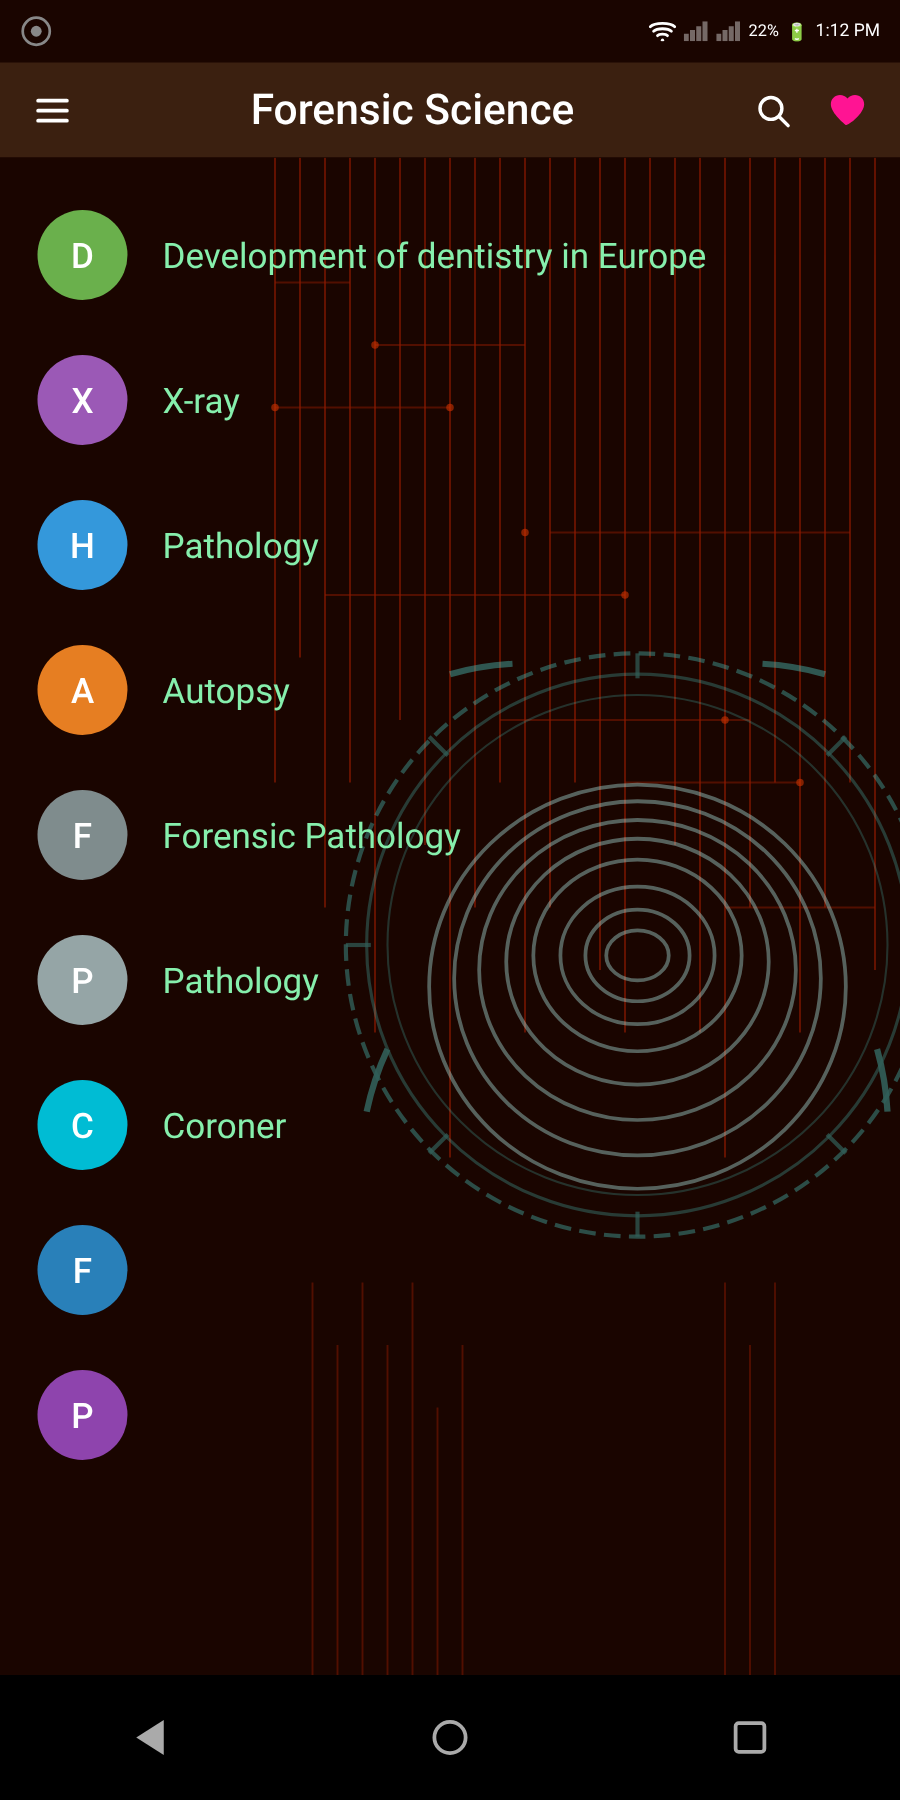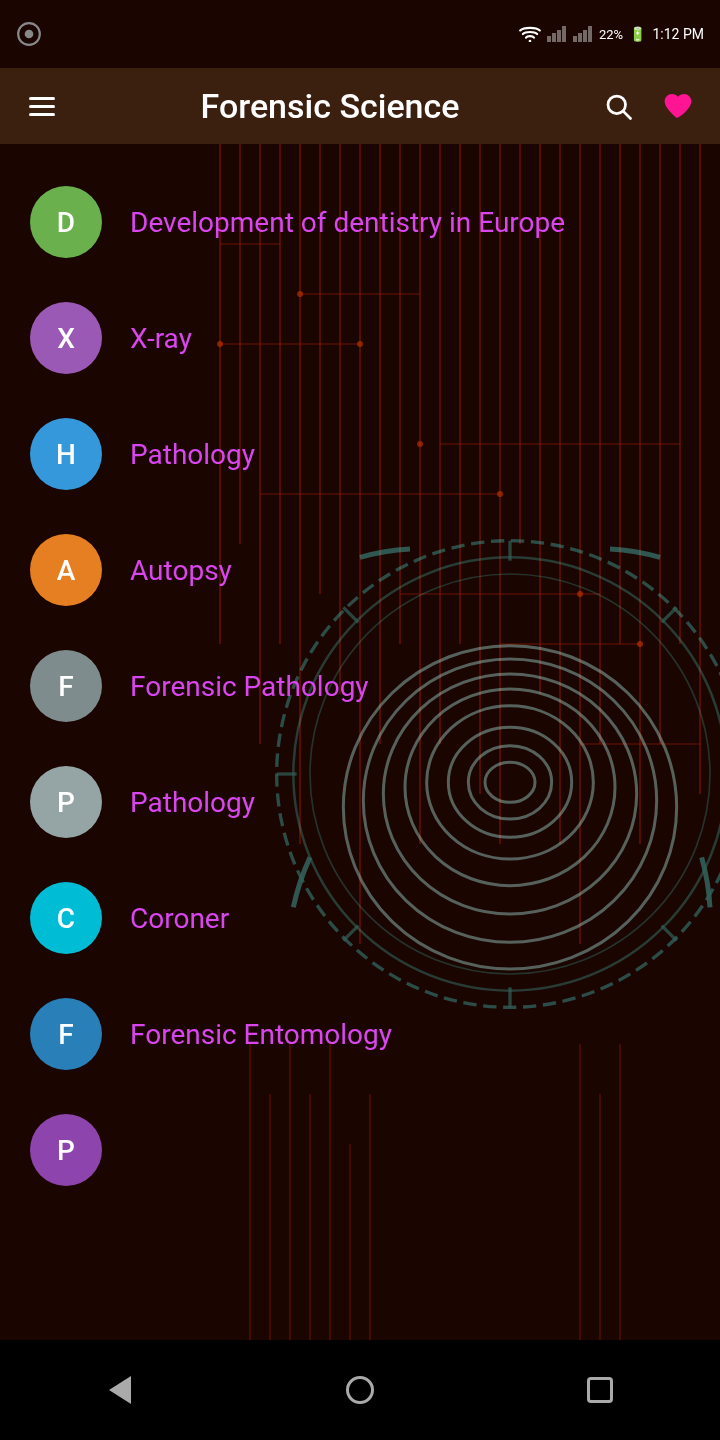--- a/index.html
+++ b/index.html
@@ -10,21 +10,21 @@
       min-height: 1440px;
       background-color: #1a0500;
       font-family: 'Roboto', Arial, sans-serif;
       color: #ffffff;
       overflow-x: hidden;
     }
 
     
     .status-bar {
       width: 100%;
-      height: 68px;
+      height: 50px;
       background-color: #1a0500;
       display: flex;
       align-items: center;
       justify-content: space-between;
       padding: 0 16px;
     }
 
     .status-bar-left {
       display: flex;
       align-items: center;
@@ -136,21 +136,21 @@
     .avatar-orange { background-color: #e67e22; }
     .avatar-gray-blue { background-color: #7f8c8d; }
     .avatar-gray { background-color: #95a5a6; }
     .avatar-cyan { background-color: #00bcd4; }
     .avatar-blue2 { background-color: #2980b9; }
     .avatar-violet { background-color: #8e44ad; }
 
     .item-label {
       font-size: 28px;
       font-weight: 400;
-      color: #d946ef;
+      color: #86efac;
     }
 
     
     .bottom-nav {
       width: 100%;
       height: 100px;
       background-color: #000000;
       display: flex;
       align-items: center;
       justify-content: space-around;
@@ -401,21 +401,20 @@
       <span class="item-label">Pathology</span>
     </div>
 
     <div class="list-item">
       <div class="avatar avatar-cyan">C</div>
       <span class="item-label">Coroner</span>
     </div>
 
     <div class="list-item">
       <div class="avatar avatar-blue2">F</div>
-      <span class="item-label">Forensic Entomology</span>
     </div>
 
     <div class="list-item">
       <div class="avatar avatar-violet">P</div>
     </div>
 
   </div>
 </div>
 
 <div class="bottom-nav">

